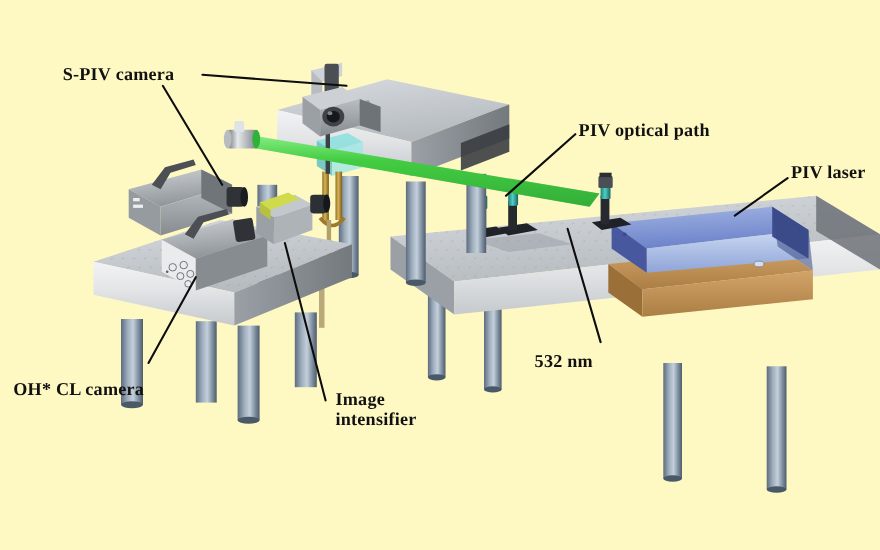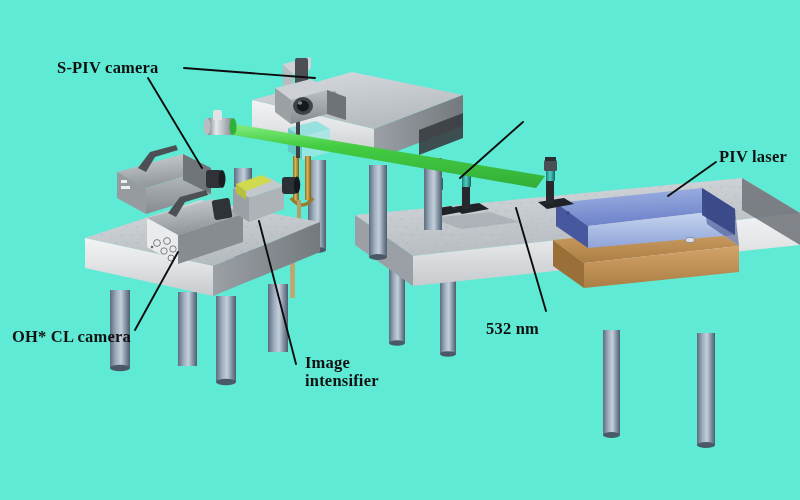--- a/index.html
+++ b/index.html
@@ -1,17 +1,17 @@
 <!DOCTYPE html>
 <html><head>
 <meta charset="utf-8">
 <style>
   html,body{margin:0;padding:0;background:#fff;}
   #stage{
-    position:relative;width:800px;height:500px;background:#5eead4;overflow:hidden;
+    position:relative;width:800px;height:500px;background:#fef9c3;overflow:hidden;
     font-family:"Liberation Serif", serif;
   }
   #scene{position:absolute;inset:0;}
   .lbl{
     position:absolute;
     font-family:"Liberation Serif", serif;
     font-weight:bold;
     color:#111111;
     font-size:16.5px;
     letter-spacing:0.2px;
@@ -254,19 +254,20 @@
       <line x1="148" y1="78" x2="202" y2="168"></line>
       <line x1="523" y1="122" x2="460" y2="178"></line>
       <line x1="716" y1="162" x2="668" y2="196"></line>
       <line x1="135" y1="330" x2="178" y2="252"></line>
       <line x1="296" y1="364" x2="259" y2="221"></line>
       <line x1="546" y1="311" x2="516" y2="208"></line>
     </g>
   </svg>
 
   <div class="lbl" style="left:57px;  top:59px;">S-PIV camera</div>
+  <div class="lbl" style="left:526px; top:110px;">PIV optical path</div>
   <div class="lbl" style="left:719px; top:148px;text-align:center;">PIV laser</div>
-  <div class="lbl" style="left:12px;  top:328px;">OH* CL camera</div>
+  <div class="lbl" style="left:12px;  top:345px;">OH* CL camera</div>
   <div class="lbl" style="left:305px; top:354px;">Image
 intensifier</div>
   <div class="lbl" style="left:486px; top:320px;">532 nm</div>
 
 </div>
 
 </body></html>

